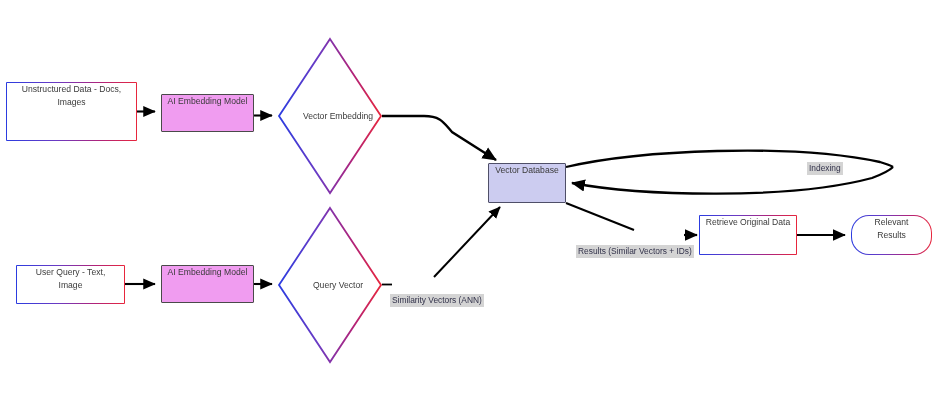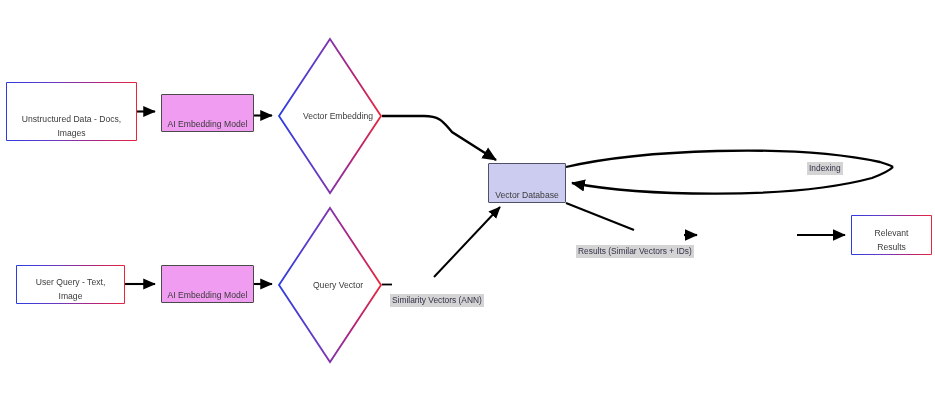--- a/index.html
+++ b/index.html
@@ -21,21 +21,21 @@
     position: absolute;
     left: 0;
     top: 0;
     width: 935px;
     height: 404px;
   }
   .node {
     position: absolute;
     box-sizing: border-box;
     display: flex;
-    align-items: flex-end;
+    align-items: flex-start;
     justify-content: center;
     text-align: center;
     color: #3a3a3a;
     font-size: 8.6px;
     line-height: 1.55;
     z-index: 3;
   }
   
   .rect-grad {
     background: #ffffff;
@@ -186,22 +186,25 @@
     <span>AI Embedding Model</span>
   </div>
 
   <div class="diamond" style="left:277px; top:206px; width:106px; height:158px;">
     <svg width="106" height="158" viewBox="0 0 106 158" xmlns="http://www.w3.org/2000/svg">
       <polygon points="53,2 104,79 53,156 2,79" fill="#ffffff" stroke="url(#gradH)" stroke-width="1.8"></polygon>
     </svg>
     <div class="dlabel">Query Vector</div>
   </div>
 
-
-  <div class="node rect-grad" style="left:851px; top:215px; width:81px; height:40px; padding:0 20px;">
+  <div class="node rect-grad" style="left:699px; top:215px; width:98px; height:40px; padding:0 5px;">
+    <span>Retrieve Original Data</span>
+  </div>
+
+  <div class="node rect-grad" style="left:851px; top:215px; width:81px; height:40px; padding:0 20px;border-radius:18px;">
     <span>Relevant Results</span>
   </div>
 
   <div class="edge-label" style="left:807px; top:146px;">Indexing</div>
 
   <div class="edge-label" style="left:390px; top:278px;">Similarity Vectors (ANN)</div>
 
   <div class="edge-label" style="left:576px; top:229px;">Results (Similar Vectors + IDs)</div>
 
 </div>

